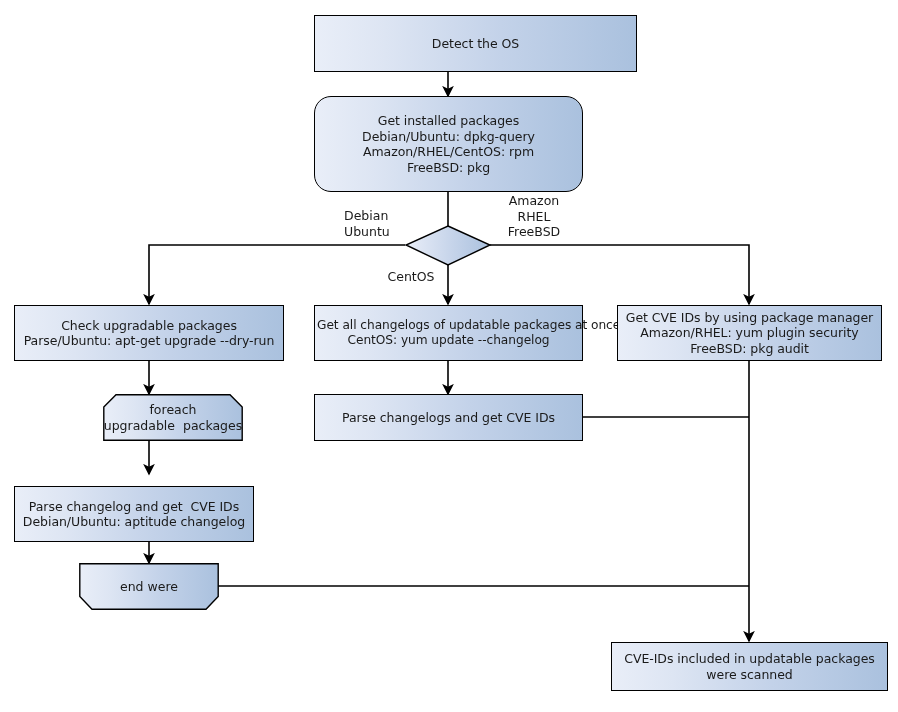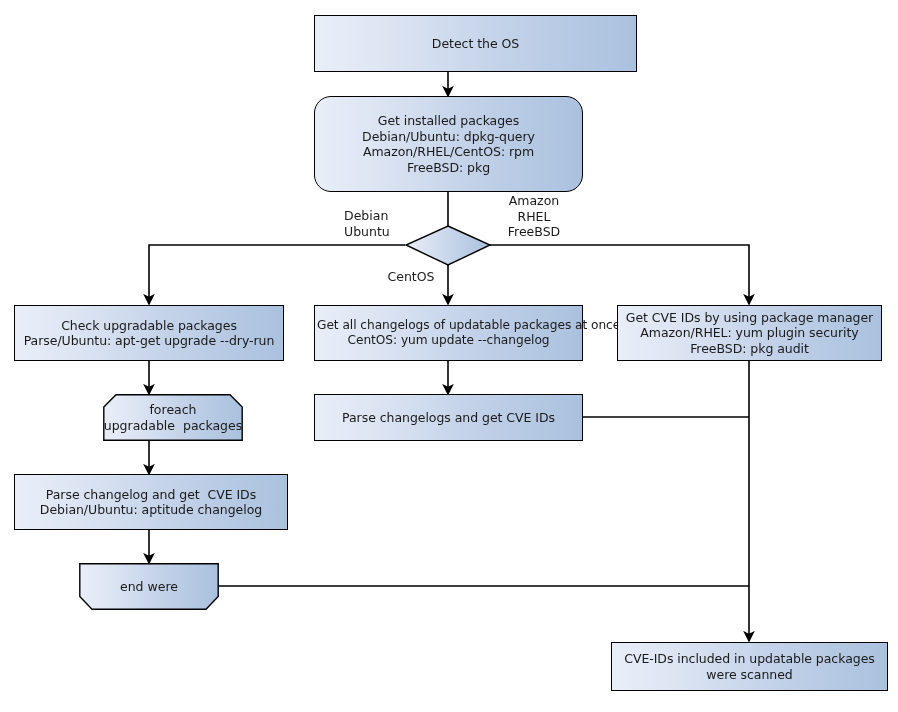--- a/index.html
+++ b/index.html
@@ -178,21 +178,21 @@
       <polygon points="0.8,13 13,0.8 127,0.8 139.2,13 139.2,46.2 0.8,46.2" fill="url(#loopGradA)" stroke="#000000" stroke-width="1.4"></polygon>
     </svg>
     <div class="lbl">foreach
 upgradable  packages</div>
   </div>
 
   <div class="node" style="left:314px; top:394px; width:269px; height:47px;justify-content:center;">
     <div class="lines">Parse changelogs and get CVE IDs</div>
   </div>
 
-  <div class="node" style="left:14px; top:474px; width:274px; height:56px;">
+  <div class="node" style="left:14px; top:486px; width:240px; height:56px;">
     <div class="lines">Parse changelog and get  CVE IDs
 Debian/Ubuntu: aptitude changelog</div>
   </div>
 
   <div class="loop-wrap loop-start" style="left:79px; top:563px; width:140px; height:47px;">
     <svg width="140" height="47">
       <defs>
         <linearGradient id="loopGradB" x1="0" y1="0" x2="1" y2="0">
           <stop offset="0%" stop-color="#e9eef8"></stop>
           <stop offset="22%" stop-color="#dde5f3"></stop>

